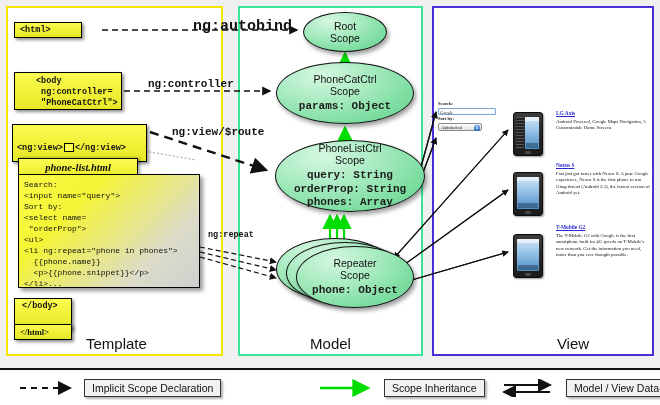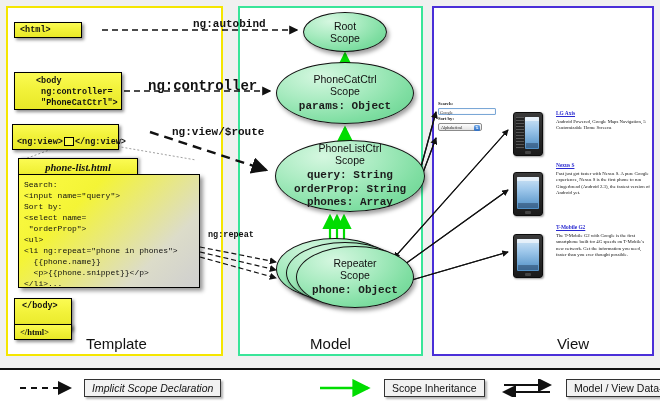--- a/index.html
+++ b/index.html
@@ -39,21 +39,21 @@
     background:linear-gradient(to bottom,#fbfb53 0%,#f2f23a 45%,#e8e827 100%);
     border:1.5px solid #000;
     box-shadow:2px 2px 3px rgba(0,0,0,.45);
     font-family:"Liberation Mono", monospace;
     font-weight:bold;font-size:8.5px;color:#111;
     padding:3px 21px;line-height:1.28;
     white-space:pre;
   }
   #b-html{left:14px;top:22px;width:68px;height:16px;padding:2px 5px;}
   #b-body{left:14px;top:72px;width:108px;height:38px;}
-  #b-ngview{left:12px;top:124px;width:107px;height:16px;padding:12px 4px;}
+  #b-ngview{left:12px;top:124px;width:135px;height:16px;padding:18px 4px;}
   #b-bodyclose{left:14px;top:298px;width:58px;height:32px;padding:2px 7px;}
   #b-htmlclose{left:14px;top:324px;width:58px;height:16px;padding:2px 5px;font-family:Liberation Serif, serif;}
   .slotbox{
     display:inline-block;width:8px;height:7px;border:1.3px solid #000;
     background:#fbfb53;vertical-align:middle;margin:0 1px;
   }
 
   
   #callout{
     position:absolute;left:18px;top:158px;width:182px;height:130px;
@@ -151,38 +151,38 @@
   .entry .dsc{font-size:4.8px;color:#111;line-height:1.32;margin-top:2px;}
   #e1{left:556px;top:110px;}
   #e2{left:556px;top:162px;}
   #e3{left:556px;top:224px;}
 
   
   .conn-lbl{
     position:absolute;font-family:"Liberation Mono", monospace;
     font-weight:bold;color:#111;white-space:nowrap;
   }
-  #l-autobind{left:145px;top:18px;font-size:11px;padding-left:48px;}
-  #l-controller{left:140px;top:78px;font-size:14px;padding-left:8px;}
+  #l-autobind{left:145px;top:18px;font-size:15px;padding-left:48px;}
+  #l-controller{left:140px;top:78px;font-size:11px;padding-left:8px;}
   #l-ngview{left:172px;top:126px;font-size:11px;}
   #l-repeat{left:208px;top:230px;font-size:8.5px;}
 
   
   #legend{
     position:absolute;left:0;top:368px;width:660px;height:37px;
     background:#ffffff;border-top:2px solid #111;
   }
   .lg-item{position:absolute;top:8px;height:20px;display:flex;align-items:center;}
   .lg-box{
     border:1.4px solid #333;background:#f2f2f2;
     box-shadow:1.5px 1.5px 2px rgba(0,0,0,.3);
     padding:2px 7px;font-size:10.5px;color:#111;
     font-family:"Liberation Sans", sans-serif;white-space:nowrap;
   }
-  #lg1{left:18px;font-style:italic;}
+  #lg1{left:18px;}
   #lg2{left:318px;}
   #lg3{left:500px;}
   .lg-gly{width:60px;height:18px;position:relative;margin-right:6px;}
 </style>
 </head>
 <body>
 
 <div id="stage">
 
   <div id="diagram">

